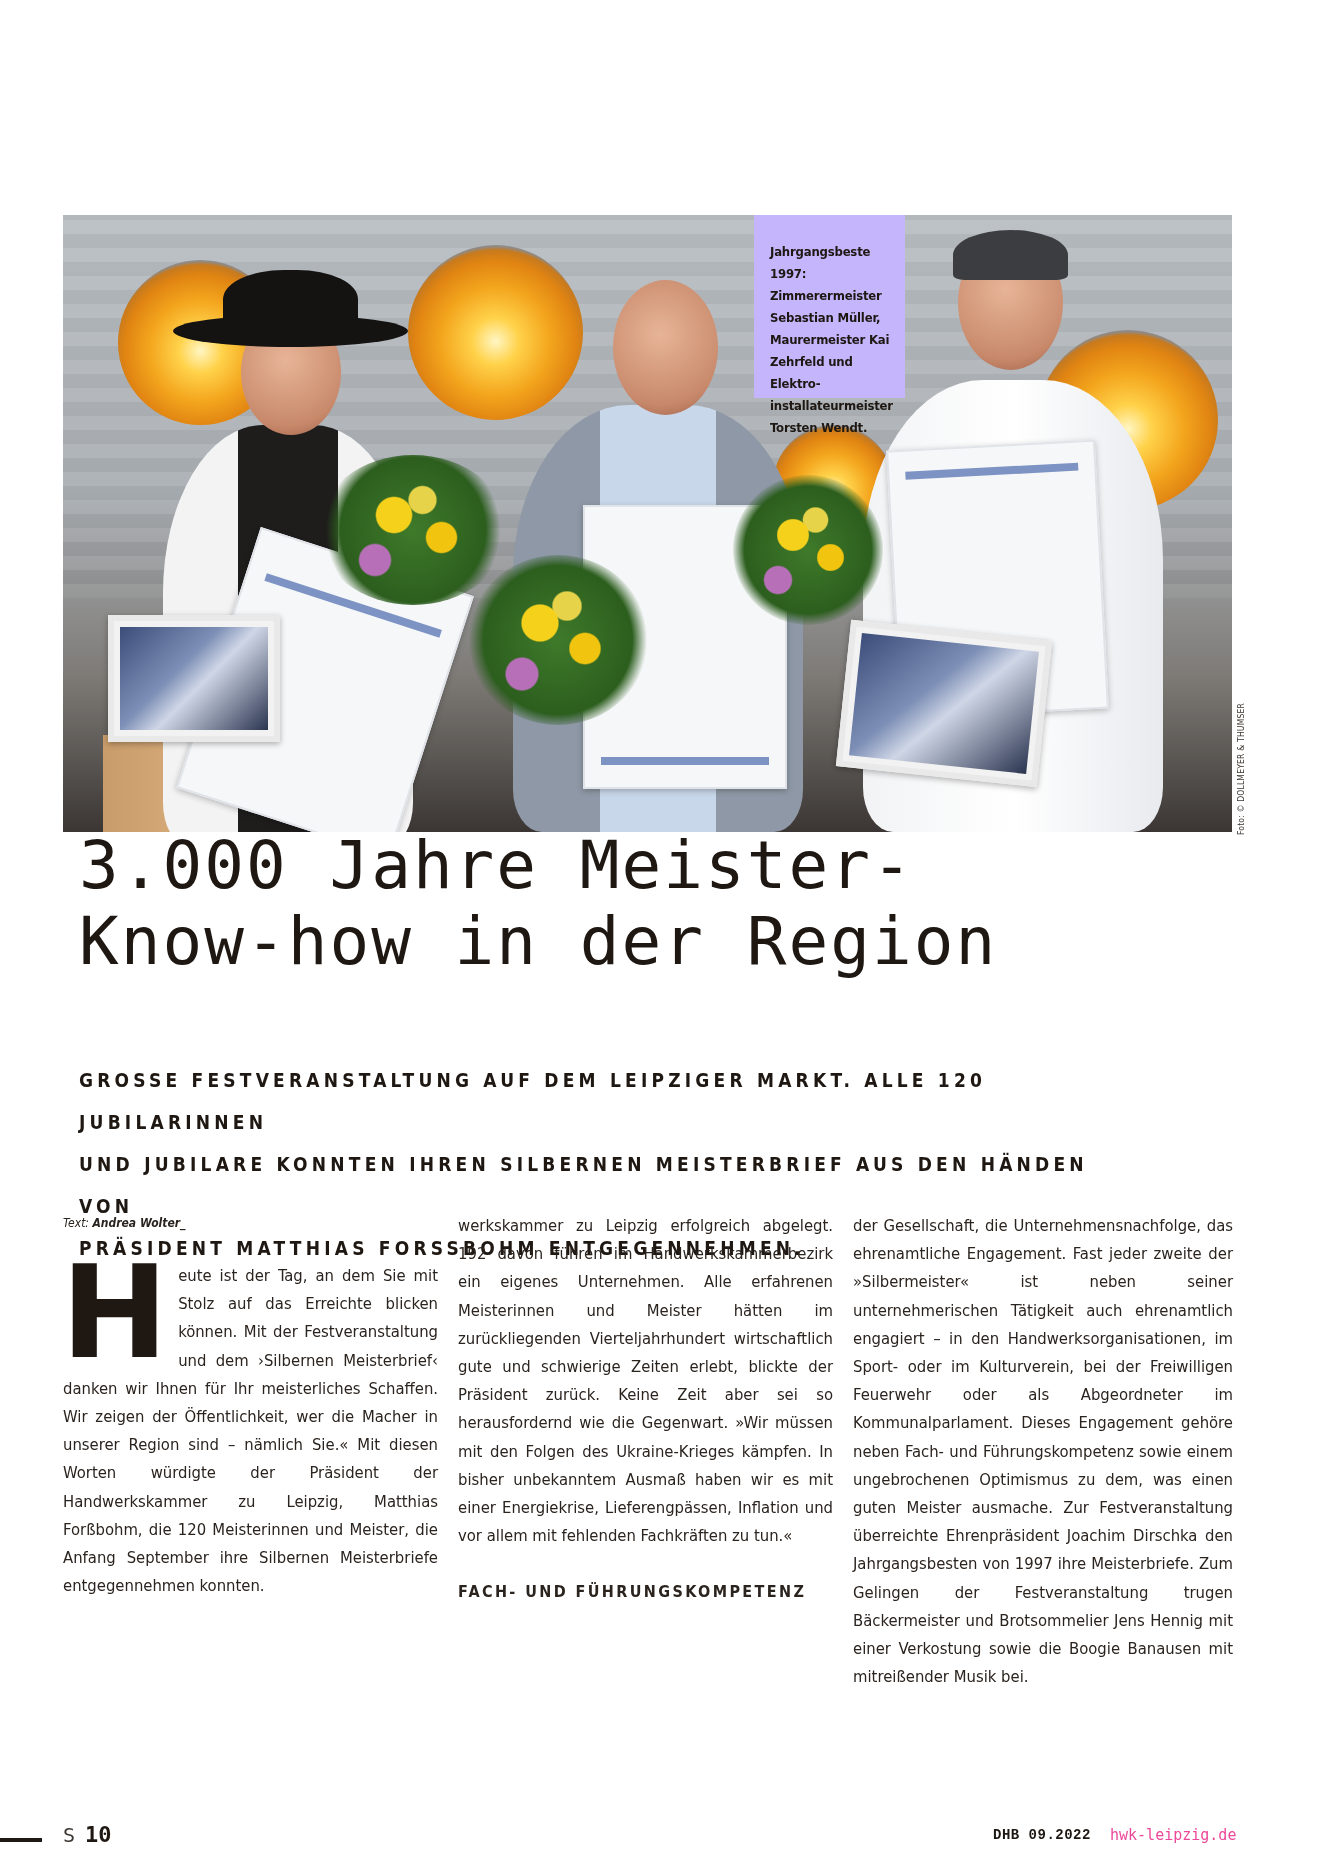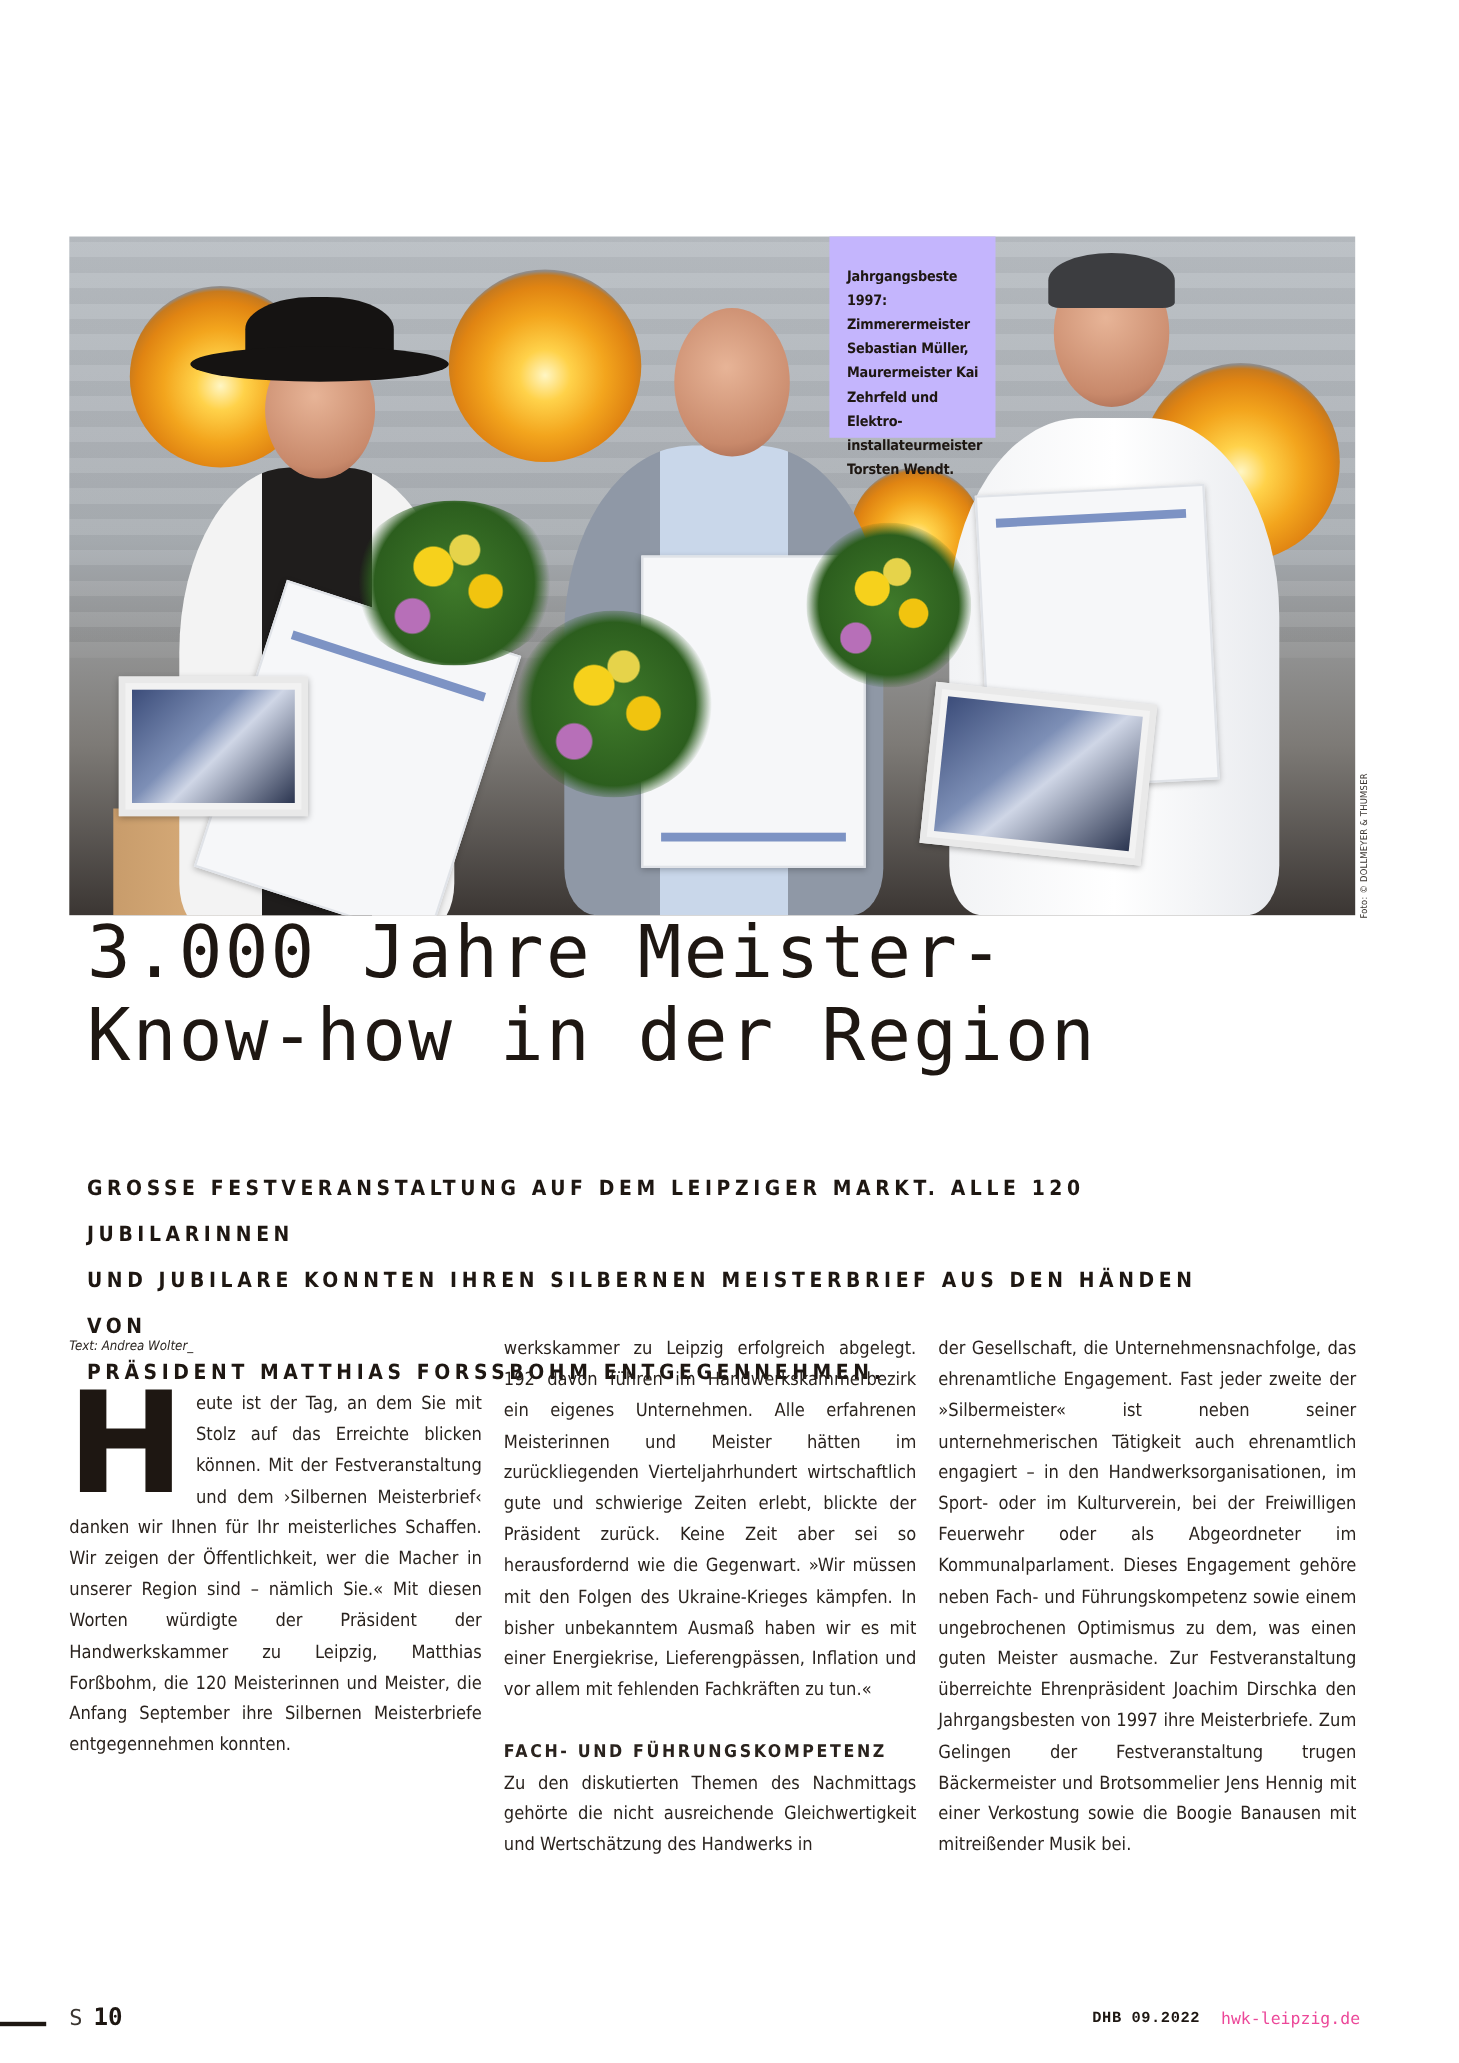--- a/index.html
+++ b/index.html
@@ -26,21 +26,21 @@
   .caption-box p { margin: 26px 0 0 16px; font-size: 13px; line-height: 22px; font-weight: bold; color: #1e1712; white-space: pre-line; letter-spacing: -0.2px; }
 
   .credit { position: absolute; left: 1236px; top: 835px; transform-origin: 0 0; transform: rotate(-90deg); font-size: 8.5px; color: #3a3530; white-space: nowrap; letter-spacing: 0.2px; }
 
   
   .headline { position: absolute; left: 63px; top: 812px; margin: 16px; font-family: "DejaVu Sans Mono", "Liberation Mono", monospace; font-weight: normal; font-size: 66px; line-height: 76px; letter-spacing: 2px; color: #1e1712; white-space: pre-line; }
 
   .lead { position: absolute; left: 63px; top: 1043px; width: 1060px; margin: 16px; font-size: 19px; line-height: 42px; font-weight: bold; letter-spacing: 4.2px; color: #1e1712; white-space: pre-line; }
 
   .byline { position: absolute; left: 63px; top: 1216px; font-size: 12px; font-style: italic; color: #2a2420; }
-  .byline b { font-weight: normal; }
+  .byline b { font-weight: bold; }
 
   .col { position: absolute; top: 1212px; width: 375px; font-size: 16.5px; line-height: 28.2px; color: #2a231e; text-align: justify; }
   .col p { margin: 0; }
   .col1 { left: 63px; top: 1262px; }
   .col2 { left: 458px; }
   .col3 { left: 853px; width: 380px; }
   .dropcap { float: left; font-family: "DejaVu Sans", sans-serif; font-weight: bold; font-size: 128px; line-height: 98px; height: 98px; margin: 2px 10px 0 -2px; color: #1e1712; }
   .spacer { height: 28px; }
   .subhead { font-weight: bold; letter-spacing: 2.4px; font-size: 16px; margin-top: 0 !important; }
 
@@ -123,21 +123,20 @@
 <div class="col col1">
   <span class="dropcap">H</span>
   <p>eute ist der Tag, an dem Sie mit Stolz auf das Erreichte blicken können. Mit der Festveranstaltung und dem ›Silbernen Meisterbrief‹ danken wir Ihnen für Ihr meisterliches Schaffen. Wir zeigen der Öffentlichkeit, wer die Macher in unserer Region sind – nämlich Sie.« Mit diesen Worten würdigte der Präsident der Handwerkskammer zu Leipzig, Matthias Forßbohm, die 120 Meisterinnen und Meister, die Anfang September ihre Silbernen Meisterbriefe entgegennehmen konnten.</p>
   <div class="spacer"></div>
 </div>
 
 <div class="col col2">
   <p>werkskammer zu Leipzig erfolgreich abgelegt. 192 davon führen im Handwerkskammerbezirk ein eigenes Unternehmen. Alle erfahrenen Meisterinnen und Meister hätten im zurückliegenden Vierteljahrhundert wirtschaftlich gute und schwierige Zeiten erlebt, blickte der Präsident zurück. Keine Zeit aber sei so herausfordernd wie die Gegenwart. »Wir müssen mit den Folgen des Ukraine-Krieges kämpfen. In bisher unbekanntem Ausmaß haben wir es mit einer Energiekrise, Lieferengpässen, Inflation und vor allem mit fehlenden Fachkräften zu tun.«</p>
   <div class="spacer"></div>
   <p class="subhead">FACH- UND FÜHRUNGSKOMPETENZ</p>
-  <p>Zu den diskutierten Themen des Nachmittags gehörte die nicht ausreichende Gleichwertigkeit und Wertschätzung des Handwerks in</p>
 </div>
 
 <div class="col col3">
   <p>der Gesellschaft, die Unternehmensnachfolge, das ehrenamtliche Engagement. Fast jeder zweite der »Silbermeister« ist neben seiner unternehmerischen Tätigkeit auch ehrenamtlich engagiert – in den Handwerksorganisationen, im Sport- oder im Kulturverein, bei der Freiwilligen Feuerwehr oder als Abgeordneter im Kommunalparlament. Dieses Engagement gehöre neben Fach- und Führungskompetenz sowie einem ungebrochenen Optimismus zu dem, was einen guten Meister ausmache. Zur Festveranstaltung überreichte Ehrenpräsident Joachim Dirschka den Jahrgangsbesten von 1997 ihre Meisterbriefe. Zum Gelingen der Festveranstaltung trugen Bäckermeister und Brotsommelier Jens Hennig mit einer Verkostung sowie die Boogie Banausen mit mitreißender Musik bei.</p>
 </div>
 
 <div class="footer-rule"></div>
 <div class="page-num">
   <span class="s">S</span><span class="n">10</span>
 </div>

